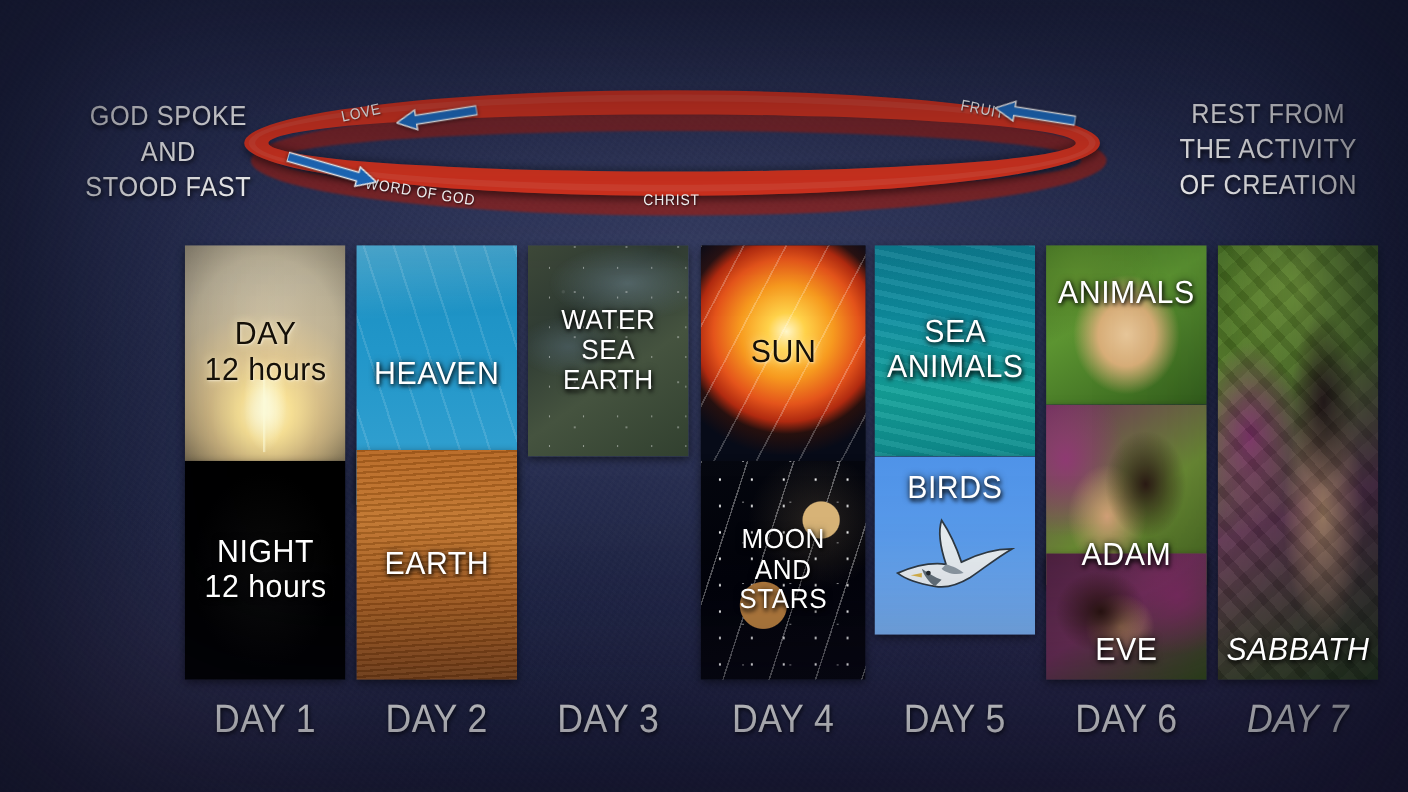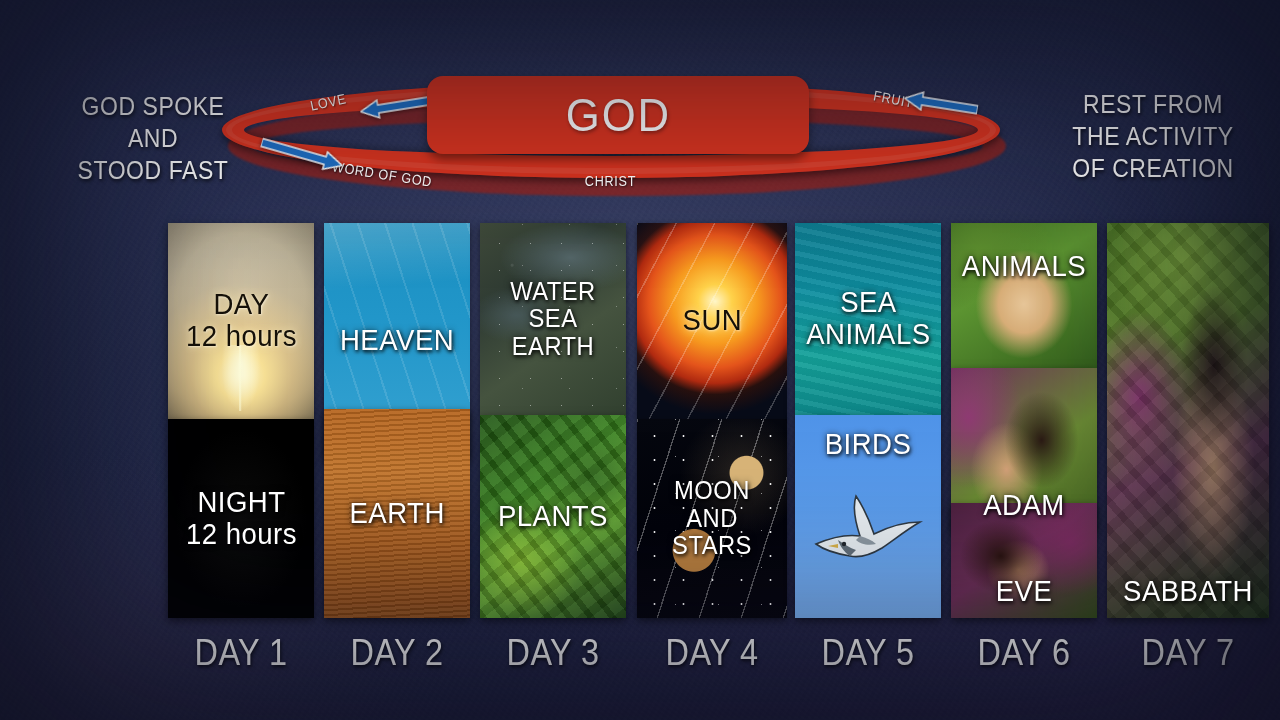--- a/index.html
+++ b/index.html
@@ -305,23 +305,20 @@
       <svg width="84" height="20" viewBox="0 0 84 20">
         <polygon points="84,10 66,1 66,6 0,6 0,14 66,14 66,19" fill="#1f6fc4" stroke="#ffffff" stroke-width="1.4"></polygon>
       </svg>
     </div>
     <div class="arrow ar-fruit">
       <svg width="74" height="20" viewBox="0 0 74 20">
         <polygon points="0,10 18,1 18,6 74,6 74,14 18,14 18,19" fill="#1f6fc4" stroke="#ffffff" stroke-width="1.4"></polygon>
       </svg>
     </div>
 
-    <div class="god-box">
-      <span>GOD</span>
-    </div>
   </div>
 
   <div class="cols" id="cols">
       <div class="col" style="left: 168px; top: 223px; width: 146px; height: 395px;">
         <div class="panel" style="top: 0px; height: 196px;">
           <div class="art art-bulb"></div>
           <div class="cap dark" style="white-space: pre-line;">DAY
 12 hours</div>
         </div>
         <div class="panel" style="top: 196px; height: 199px;">
@@ -342,24 +339,20 @@
         </div>
         <div class="daylabel" style="top: 409px; white-space: pre-line;">DAY 2</div>
       </div>
       <div class="col" style="left: 480px; top: 223px; width: 146px; height: 395px;">
         <div class="panel" style="top: 0px; height: 192px;">
           <div class="art art-earthmap"></div>
           <div class="cap small" style="white-space: pre-line;">WATER
 SEA
 EARTH</div>
         </div>
-        <div class="panel" style="top: 192px; height: 203px;">
-          <div class="art art-plants"></div>
-          <div class="cap" style="white-space: pre-line;">PLANTS</div>
-        </div>
         <div class="daylabel" style="top: 409px; white-space: pre-line;">DAY 3</div>
       </div>
       <div class="col" style="left: 637px; top: 223px; width: 150px; height: 395px;">
         <div class="panel" style="top: 0px; height: 196px;">
           <div class="art art-sun"></div>
           <div class="cap dark" style="white-space: pre-line;">SUN</div>
         </div>
         <div class="panel" style="top: 196px; height: 199px;">
           <div class="art art-space"></div>
           <div class="cap small" style="white-space: pre-line;">MOON
@@ -367,21 +360,21 @@
 STARS</div>
         </div>
         <div class="daylabel" style="top: 409px; white-space: pre-line;">DAY 4</div>
       </div>
       <div class="col" style="left: 795px; top: 223px; width: 146px; height: 395px;">
         <div class="panel" style="top: 0px; height: 192px;">
           <div class="art art-sea"></div>
           <div class="cap" style="white-space: pre-line;">SEA
 ANIMALS</div>
         </div>
-        <div class="panel" style="top: 192px; height: 203px;">
+        <div class="panel" style="top: 192px; height: 162px;">
           <div class="art art-bluesky bird-panel"></div>
           <div class="bird"><svg viewBox="0 0 120 82" width="120" height="82">
               <path d="M8 56 C22 50 38 46 52 48 C48 36 44 20 48 8 C56 20 62 34 66 46 C78 40 94 34 112 34 C98 42 86 52 74 60 C64 66 52 70 42 68 C30 66 16 62 8 56 Z" fill="#e8eef2" stroke="#2f3a44" stroke-width="1.6"></path>
               <path d="M52 48 C58 50 64 52 68 56 C60 58 52 56 48 52 Z" fill="#8d99a3"></path>
               <path d="M42 68 C36 64 32 58 30 52 C36 56 42 60 48 62 Z" fill="#63707a"></path>
               <circle cx="36" cy="56" r="2.2" fill="#22282e"></circle>
               <path d="M30 56 L20 58 L30 60 Z" fill="#d8b24a"></path>
             </svg></div>
           <div class="cap top" style="white-space: pre-line;">BIRDS</div>
         </div>
@@ -395,21 +388,21 @@
         <div class="panel" style="top: 145px; height: 164px;">
           <div class="art art-adam"></div>
           <div class="cap bottom" style="white-space: pre-line;">ADAM</div>
         </div>
         <div class="panel" style="top: 280px; height: 115px;">
           <div class="art art-eve"></div>
           <div class="cap bottom" style="white-space: pre-line;">EVE</div>
         </div>
         <div class="daylabel" style="top: 409px; white-space: pre-line;">DAY 6</div>
       </div>
-      <div class="col" style="left: 1107px; top: 223px; width: 162px; height: 395px;">
+      <div class="col" style="left: 1107px; top: 223px; width: 146px; height: 395px; font-style: italic;">
         <div class="panel" style="top: 0px; height: 395px;">
           <div class="art art-sabbath leafy"></div>
           <div class="cap bottom" style="white-space: pre-line;">SABBATH</div>
         </div>
         <div class="daylabel" style="top: 409px; white-space: pre-line;">DAY 7</div>
       </div>
     </div>
 
 </div>
 

